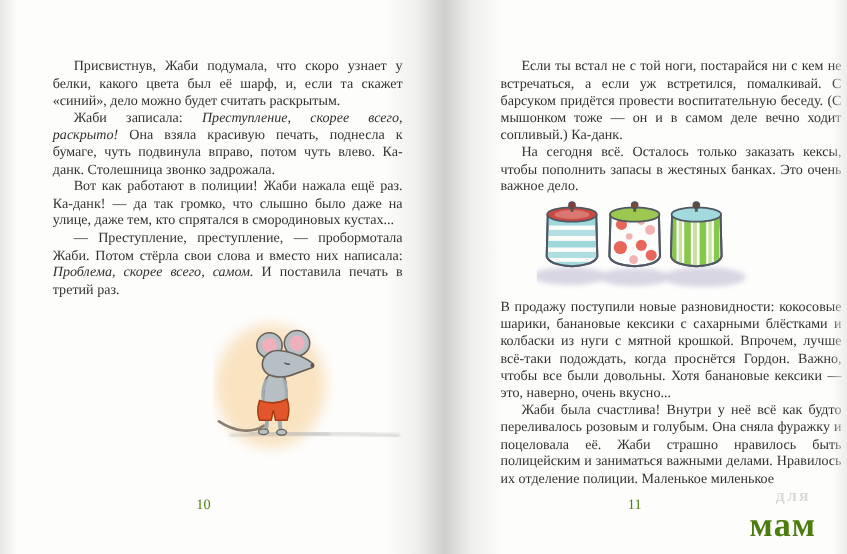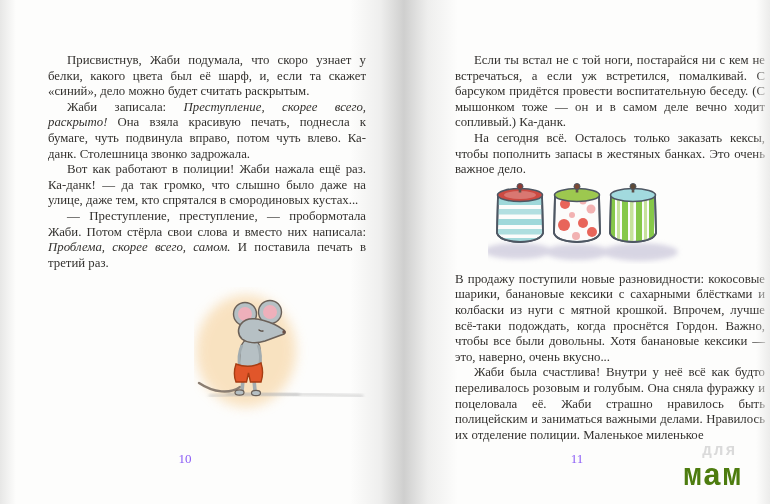--- a/index.html
+++ b/index.html
@@ -15,25 +15,25 @@
     background:linear-gradient(90deg,rgba(110,110,110,0) 0%,rgba(110,110,110,0.10) 28%,
                rgba(100,100,100,0.30) 50%,rgba(110,110,110,0.10) 72%,rgba(110,110,110,0) 100%);}
   .text-block{position:absolute;text-align:justify;font-size:12.8px;line-height:15.6px;}
   .tb-left{left:48px;top:53px;width:318px;}
   .tb-right{left:55px;top:53px;width:310px;}
   .para{margin:0;text-indent:19px;}
   .para.no-indent{text-indent:0;}
   .it{font-style:italic;}
   .mouse-float{float:right;width:172px;height:138px;margin:16px 0 0 6px;}
   .cans-block{width:215px;height:82px;margin:4px 0 8px 33px;}
-  .page-number{position:absolute;top:451px;width:26px;text-align:center;font-size:13px;color:#8b5cf6;}
+  .page-number{position:absolute;top:451px;width:26px;text-align:center;font-size:13px;color:#4d7c0f;}
   .pn-left{left:172px;}
   .pn-right{left:164px;}
   .watermark{position:absolute;right:28px;bottom:12px;text-align:right;
-    font-family:Liberation Mono, monospace;font-weight:bold;color:#dadada;line-height:1;}
+    font-family:Liberation Serif, serif;font-weight:bold;color:#dadada;line-height:1;}
   .wm1{font-size:16px;letter-spacing:2px;margin:0 5px 2px 0;}
   .wm2{font-size:31px;letter-spacing:1px;color:#4d7c0f;}
   svg{display:block;}
 </style>
 </head>
 <body>
 
 <div class="photo">
 
   <div class="page page-left">

